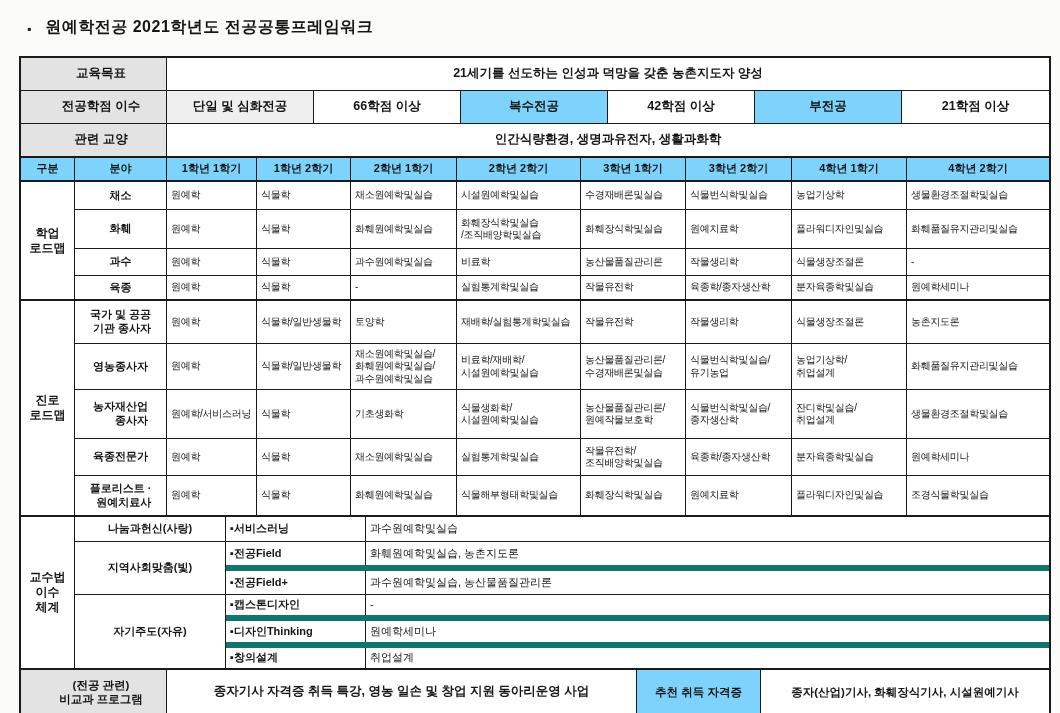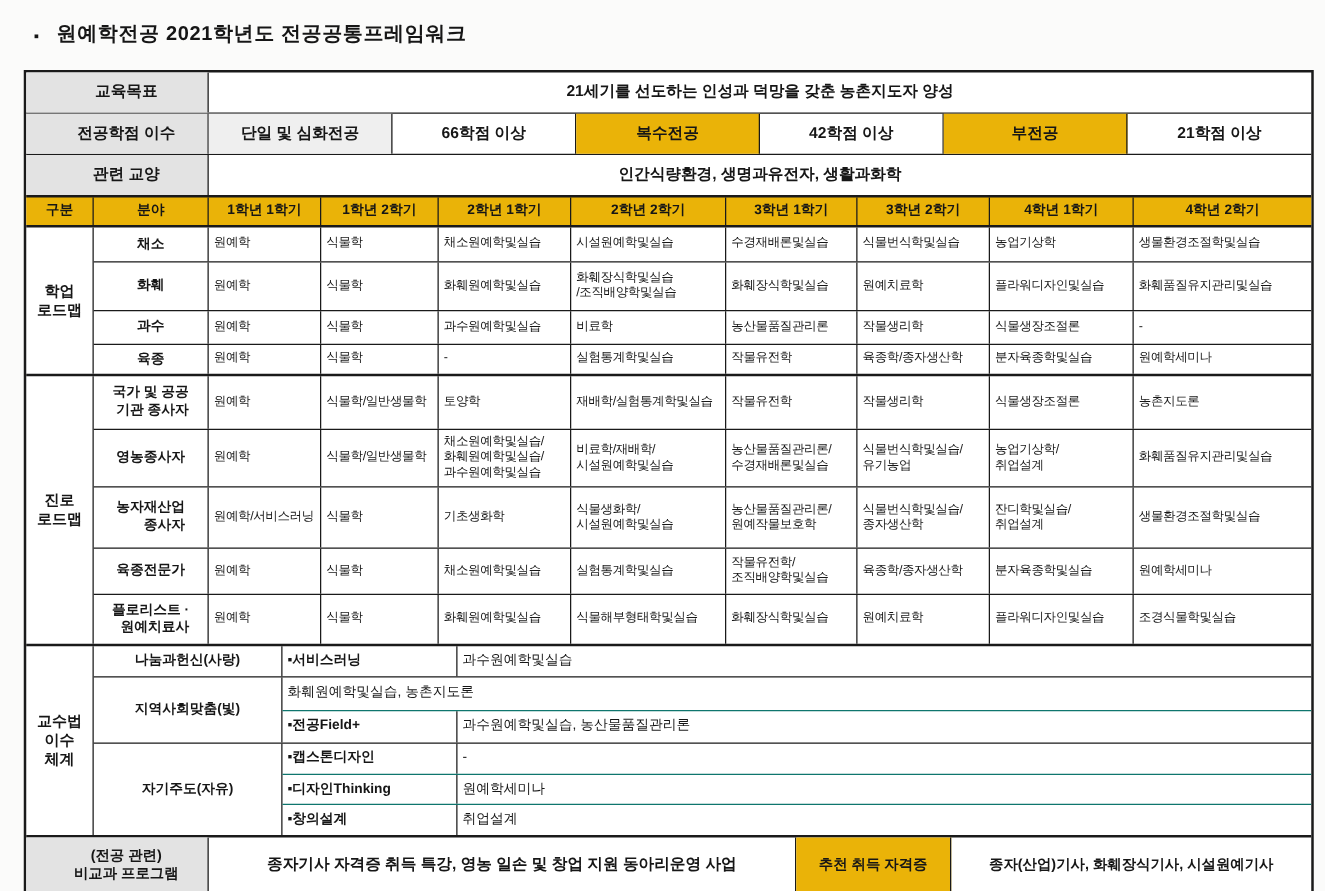--- a/index.html
+++ b/index.html
@@ -20,42 +20,42 @@
   .band:first-child{border-top:none;}
   .band.thick{border-top:2px solid #1a1a1a;}
   .cell{
     box-sizing:border-box;border-right:1px solid #1a1a1a;
     display:flex;align-items:center;white-space:pre-line;
     padding:2px 4px;line-height:1.25;
   }
   .cell.last{border-right:none;}
   .center{justify-content:center;text-align:center;}
   .bold{font-weight:bold;}
-  .shade{background:#eab308;}
+  .shade{background:#7dd3fc;}
   .shadeM{background:#e3e3e3;}
   .shadeL{background:#efefef;}
   
   .c0{width:54px;}  .c1{width:92px;text-align:right;} .c2{width:90px;} .c3{width:94px;}
   .c4{width:106px;} .c5{width:124px;}.c6{width:105px;}.c7{width:106px;}
   .c8{width:115px;} .c9{flex:1;}
   .wlab{width:146px;padding-left:19px;}
   .wcred{width:147px;}
   .wprog{width:470px;}
   .wcert{width:124px;}
   .wcat2{width:151px;}
   .wmeth{width:140px;}
   .fs12{font-size:12.5px;}
   .fs11{font-size:11px;}
   .fsbody{font-size:10px;letter-spacing:-0.3px;}
   .fsteach{font-size:11px;}
   .rows{flex:1;display:flex;flex-direction:column;}
   .trow{display:flex;border-top:1px solid #1a1a1a;}
   .trow:first-child{border-top:none;}
   .gitems{flex:1;display:flex;flex-direction:column;}
-  .gitem{display:flex;border-top:1px solid #0f766e;flex:1;}
+  .gitem{display:flex;border-top:6px solid #0f766e;flex:1;}
   .gitem:first-child{border-top:none;}
   .seclabel{font-size:12px;font-weight:bold;}
 </style>
 </head>
 <body>
 
 <div class="page">
 
   <div class="title-row">
     <span class="title-bullet">▪</span>
@@ -236,20 +236,21 @@
             <div class="gitem">
               <div class="cell wmeth bold fsteach" style="flex:none">▪서비스러닝</div>
               <div class="cell c9 last fsteach">과수원예학및실습</div>
             </div>
           </div>
         </div>
         <div class="trow" style="min-height:52px">
           <div class="cell wcat2 center bold fsteach">지역사회맞춤(빛)</div>
           <div class="gitems">
             <div class="gitem">
+              <div class="cell wmeth bold fsteach" style="flex:none">▪전공Field</div>
               <div class="cell c9 last fsteach">화훼원예학및실습, 농촌지도론</div>
             </div>
             <div class="gitem">
               <div class="cell wmeth bold fsteach" style="flex:none">▪전공Field+</div>
               <div class="cell c9 last fsteach">과수원예학및실습, 농산물품질관리론</div>
             </div>
           </div>
         </div>
         <div class="trow" style="min-height:73px">
           <div class="cell wcat2 center bold fsteach">자기주도(자유)</div>

